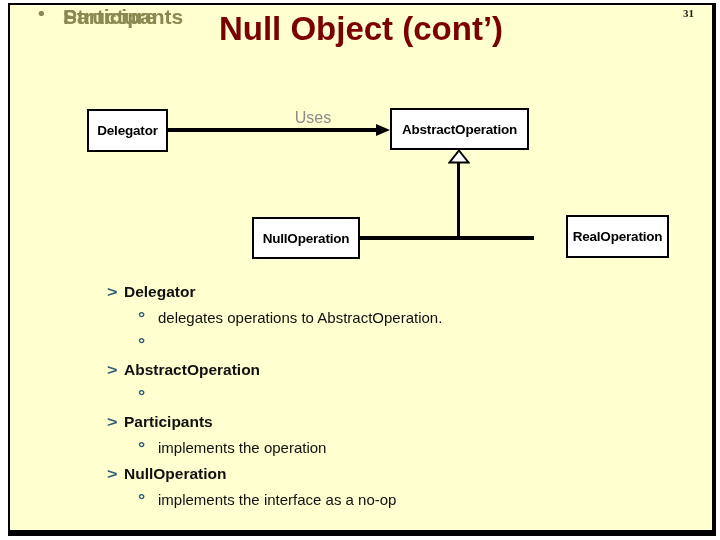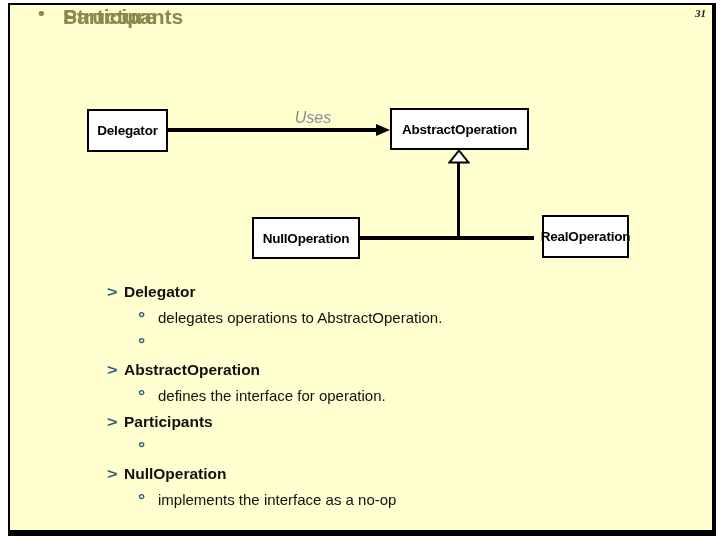--- a/index.html
+++ b/index.html
@@ -15,23 +15,22 @@
     left: 8px; top: 3px;
     width: 708px; height: 533px;
     background: #FFFFCF;
     border-style: solid;
     border-color: #000000;
     border-width: 2px 4px 6px 2px;
   }
 
   .page-number {
     position: absolute;
-    top: 2px; right: 6px;
+    top: 2px; right: 18px;
     font-family: "Liberation Serif", serif;
-    font-style: italic;
     font-weight: bold;
     font-size: 11px;
     color: #1a1a1a;
   }
   .title {
     position: absolute;
     left: 0; right: 0; top: 5px;
     text-align: center;
     font-size: 33px;
     font-weight: bold;
@@ -65,40 +64,39 @@
     justify-content: center;
     font-weight: bold;
     font-size: 13.5px;
     letter-spacing: -0.2px;
     color: #000000;
     white-space: nowrap;
   }
   .box-delegator { left: 77px;  top: 104px; width: 81px;  height: 43px; }
   .box-abstract  { left: 380px; top: 103px; width: 139px; height: 42px; }
   .box-null      { left: 242px; top: 212px; width: 108px; height: 42px; }
-  .box-real      { left: 532px; top: 210px; width: 87px; height: 43px; }
+  .box-real      { left: 556px; top: 210px; width: 103px; height: 43px; }
 
   .line { position: absolute; background: #000000; }
   .uses-line   { left: 158px; top: 123px; width: 210px; height: 4px; }
   .arrow-head  {
     position: absolute;
     left: 366px; top: 119px;
     width: 0; height: 0;
     border-top: 6px solid transparent;
     border-bottom: 6px solid transparent;
     border-left: 14px solid #000000;
   }
   .uses-label {
     position: absolute;
     left: 268px; top: 104px;
     width: 70px;
     text-align: center;
     font-size: 16px;
     color: #8C8C8C;
-    font-style: italic;
   }
   .inherit-triangle { position: absolute; left: 438px; top: 144px; }
   .v-line { left: 447px; top: 158px; width: 3px; height: 77px; }
   .h-line { left: 350px; top: 231px; width: 174px; height: 4px; }
 
   
   #participants-list {
     position: absolute;
     left: 0; top: 274px;
     width: 100%;
@@ -130,20 +128,21 @@
     color: #111111;
   }
 </style>
 </head>
 <body>
 
 <div class="slide">
 
   <div class="page-number">31</div>
 
+  <div class="title">Null Object (cont’)</div>
 
   <div class="h-structure">
     <span class="heading-dot">•</span>
     <span class="heading-text">Structure</span>
   </div>
 
   <div class="uml-box box-delegator">Delegator</div>
   <div class="uml-box box-abstract">AbstractOperation</div>
   <div class="uml-box box-null">NullOperation</div>
   <div class="uml-box box-real">RealOperation</div>
@@ -176,28 +175,28 @@
       </div>
       <div class="p-row">
         <span class="marker2">°</span>
       </div>
       <div class="p-row">
         <span class="marker1">&gt;</span>
         <span class="p-name">AbstractOperation</span>
       </div>
       <div class="p-row">
         <span class="marker2">°</span>
-        <span class="p-desc">defines the interface for operation.</span>
       </div>
       <div class="p-row">
         <span class="marker1">&gt;</span>
         <span class="p-name">Participants</span>
       </div>
       <div class="p-row">
         <span class="marker2">°</span>
+        <span class="p-desc">implements the operation</span>
       </div>
       <div class="p-row">
         <span class="marker1">&gt;</span>
         <span class="p-name">NullOperation</span>
       </div>
       <div class="p-row">
         <span class="marker2">°</span>
         <span class="p-desc">implements the interface as a no-op</span>
       </div>
     </div>

